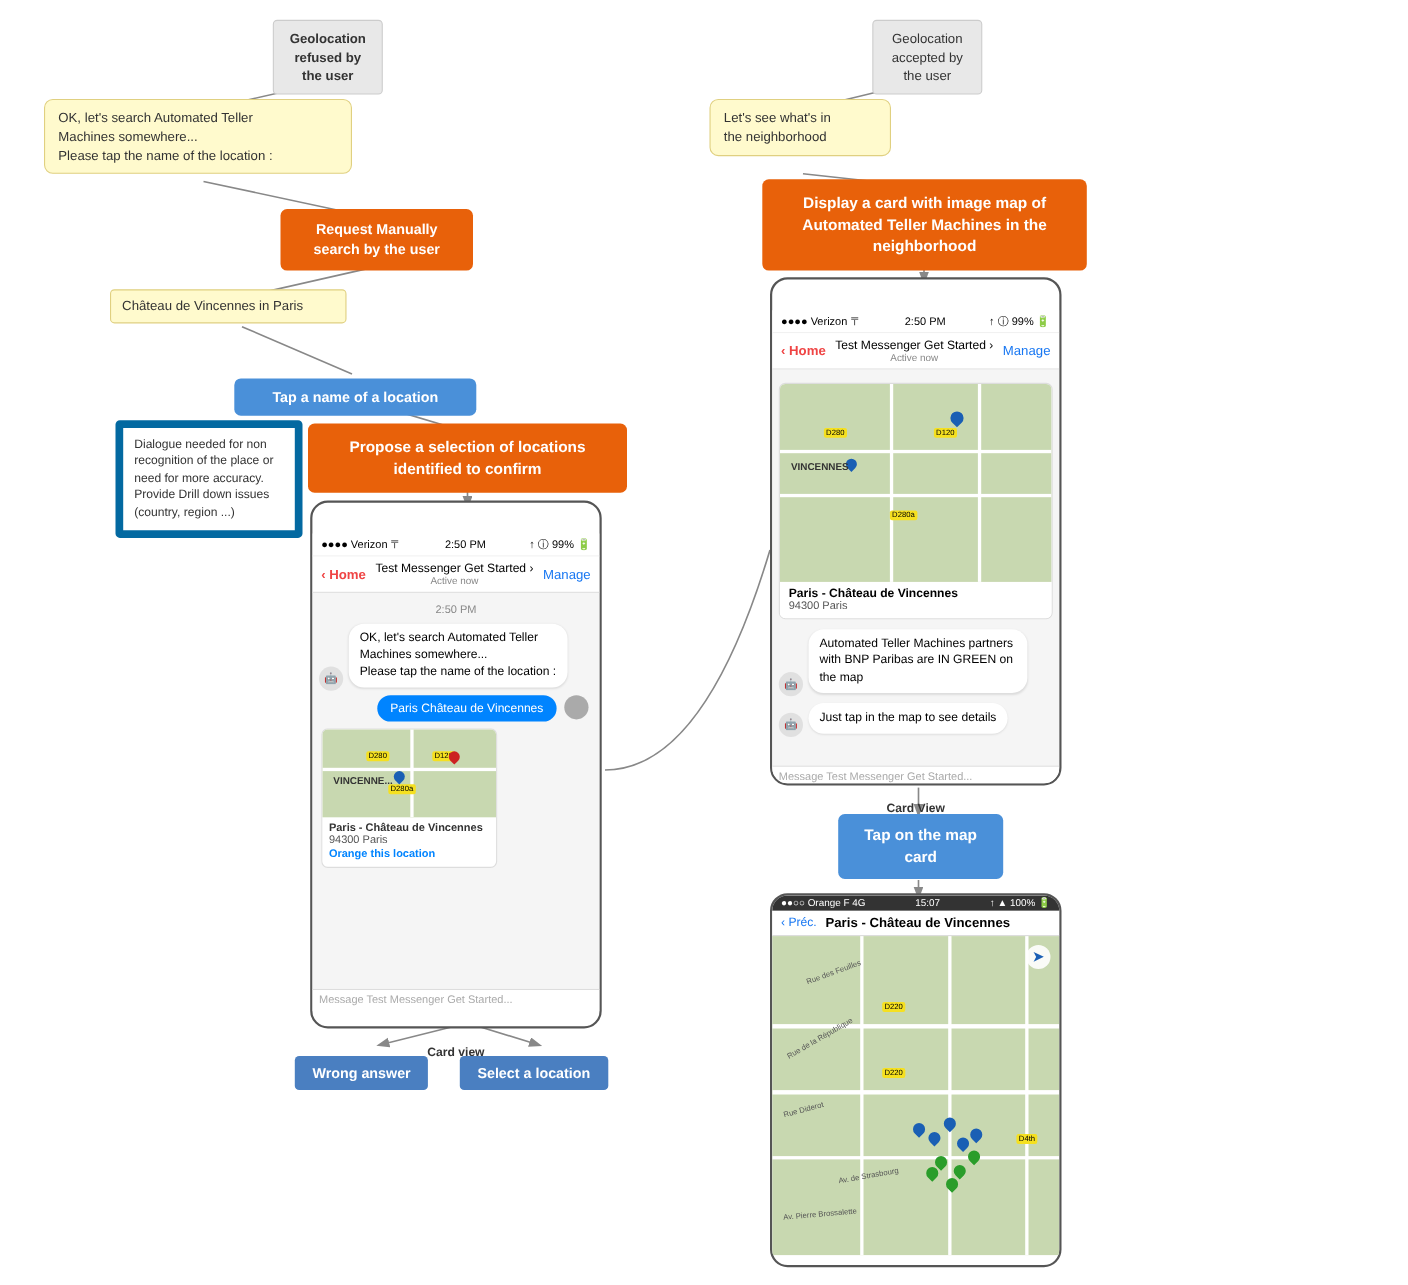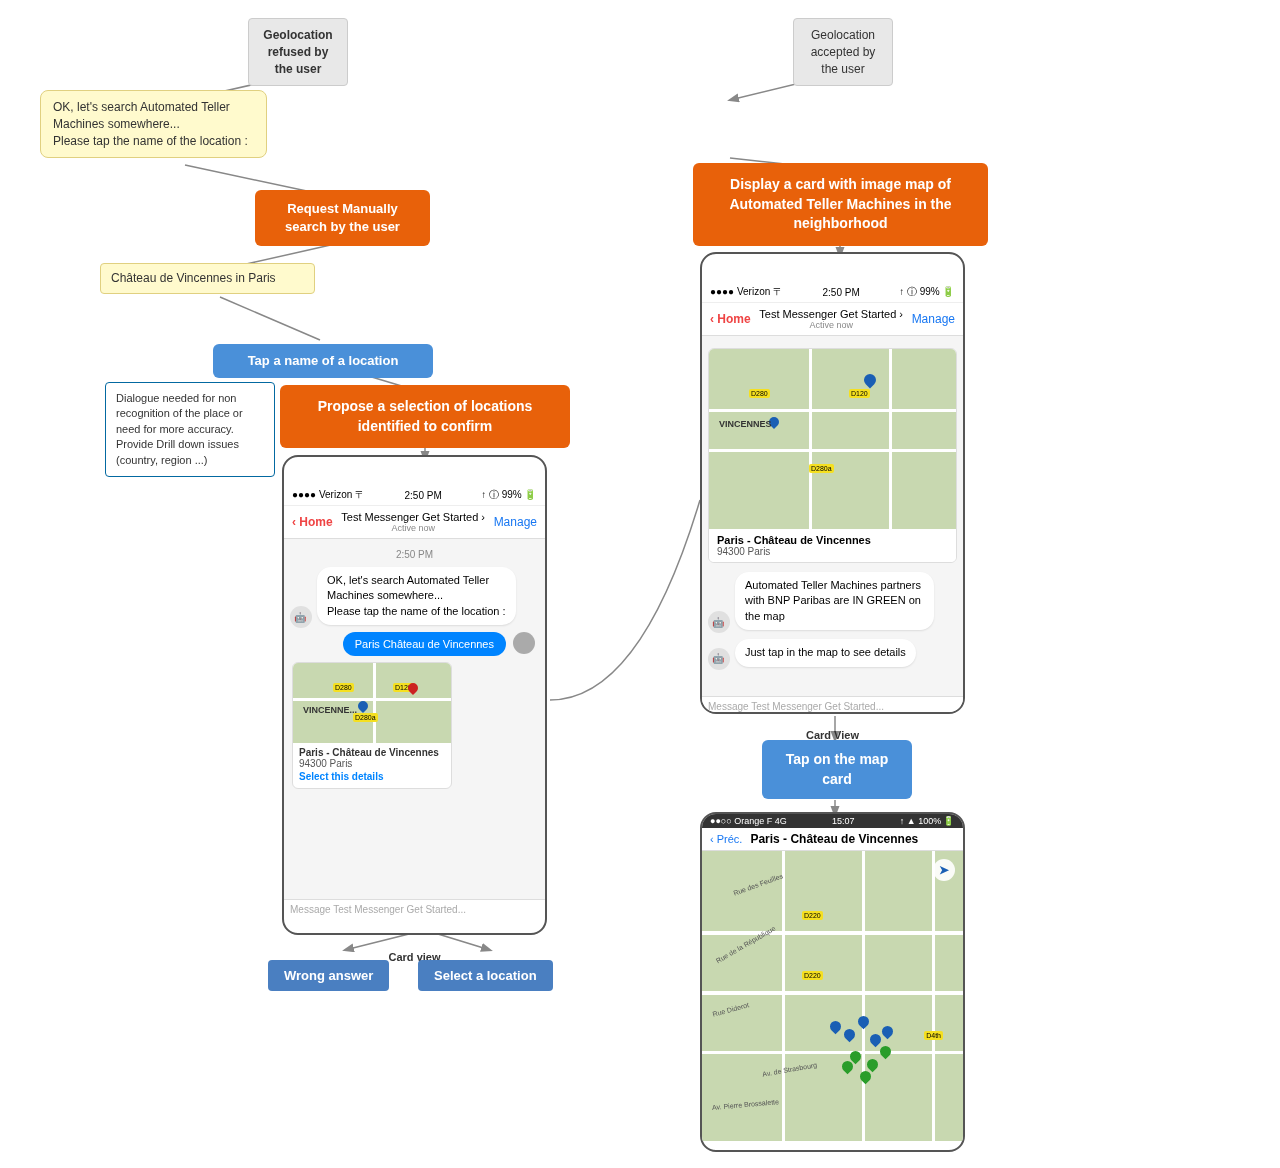--- a/index.html
+++ b/index.html
@@ -52,21 +52,21 @@
     .box-blue {
       background: #4a90d9;
       color: #fff;
       text-align: center;
       font-weight: bold;
       border-radius: 6px;
     }
 
     .box-white-border {
       background: #fff;
-      border: 1px solid #0369a1;
+      border: 7px solid #0369a1;
       color: #333;
       font-size: 12px;
       line-height: 1.4;
     }
 
     
     .phone-mockup {
       position: absolute;
       background: #fff;
       border: 2px solid #555;
@@ -276,21 +276,21 @@
       </marker>
     </defs>
   </svg>
 
   <div class="box box-gray" style="left:248px; top:18px; width:100px; font-size:12px; text-align:center;font-weight:bold;">
     <span>Geolocation
 refused by
 the user</span>
   </div>
 
-  <div class="box box-yellow" style="left:40px; top:90px; width:227px; border-radius:8px; font-size:12px;">
+  <div class="box box-yellow" style="left:40px; top:90px; width:280px; border-radius:8px; font-size:12px;">
     <span>OK, let's search Automated Teller<br>Machines somewhere...<br>Please tap the name of the location :</span>
     
   </div>
 
   <div class="box box-yellow" style="left:100px; top:263px; width:215px; font-size:12px; padding:6px 10px;">
     <span>Château de Vincennes in Paris</span>
   </div>
 
   <div class="box box-orange" style="left:255px; top:190px; width:175px; padding:10px 15px;">
     <span>Request Manually
@@ -360,21 +360,21 @@
 
             <div style="position:absolute; width:10px; height:10px; background:#cc2222; border-radius:50% 50% 50% 0; transform:rotate(-45deg); top:20px; left:115px;"></div>
 
             <div style="position:absolute; width:10px; height:10px; background:#1a5fb4; border-radius:50% 50% 50% 0; transform:rotate(-45deg); top:38px; left:65px;"></div>
 
             <div style="position:absolute; font-size:9px; font-weight:bold; color:#333; top:42px; left:10px;">VINCENNE...</div>
           </div>
           <div style="padding:4px 6px;">
             <div style="font-size:10px; font-weight:bold; color:#333;">Paris - Château de Vincennes</div>
             <div style="font-size:10px; color:#555;">94300 Paris</div>
-            <div class="select-location-btn">Select this details</div>
+            <div class="select-location-btn">Orange this location</div>
           </div>
         </div>
 
 
       </div>
 
     </div>
 
     <div class="phone-input-area">
       <span>Message Test Messenger Get Started...</span>
@@ -402,20 +402,23 @@
   </button>
 
   <button class="btn-blue-outline" style="position:absolute; left:418px; top:960px;">
     <span>Select a location</span>
   </button>
 
   <div class="box box-gray" style="left:793px; top:18px; width:100px; font-size:12px; text-align:center;">
     <span>Geolocation<br>accepted by<br>the user</span>
   </div>
 
+  <div class="box box-yellow" style="left:645px; top:90px; width:165px; border-radius:8px; font-size:12px; padding:8px 12px;">
+    <span>Let's see what's in<br>the neighborhood</span>
+  </div>
 
   <div class="box box-orange" style="left:693px; top:163px; width:295px; padding:12px 18px; font-size:14px;">
     <span>Display a card with image map of
 Automated Teller Machines in the
 neighborhood</span>
   </div>
 
   <div class="phone-mockup" style="left:700px; top:252px; width:265px; height:462px;">
 
     <div class="phone-status-bar">

